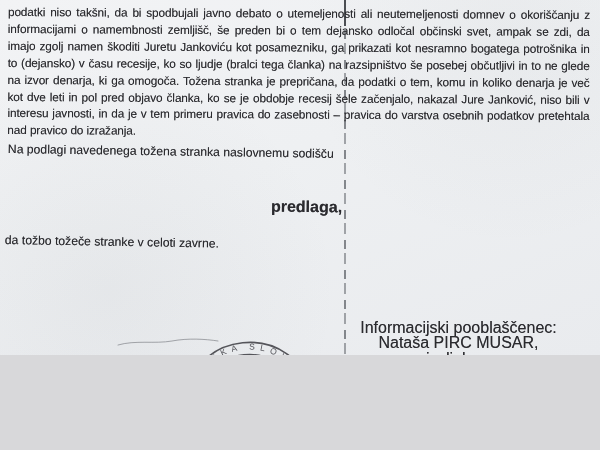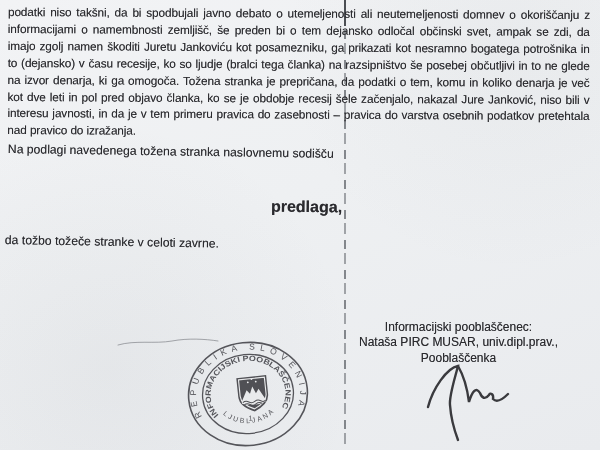--- a/index.html
+++ b/index.html
@@ -1,17 +1,17 @@
 <!DOCTYPE html>
 <html><head>
 <meta charset="utf-8">
 <style>
   html,body { margin:0; padding:0; background:#d8d8da; }
   .page {
-    position:relative; width:600px; height:450px; overflow:hidden;
+    position:relative; width:600px; height:355px; overflow:hidden;
     font-family:"Liberation Sans", sans-serif;
     color:#2a2a2e;
     background:
       radial-gradient(circle at 18% 82%, rgba(120,125,132,0.07), rgba(120,125,132,0) 40%),
       radial-gradient(circle at 85% 10%, rgba(120,125,132,0.05), rgba(120,125,132,0) 35%),
       linear-gradient(158deg, #f2f3f5 0%, #eef0f2 45%, #e9ebee 100%);
   }
   .para {
     position:absolute; left:8px; top:4px; width:582px;
     font-size:11.8px; line-height:16.9px; letter-spacing:-0.1px;
@@ -30,21 +30,21 @@
     transform:rotate(0.6deg);
     text-shadow:0 0 0.5px rgba(42,42,46,0.6);
   }
   .request-line {
     position:absolute; left:5px; top:233px; font-size:12.2px;
     transform:rotate(0.95deg); transform-origin:left top;
     text-shadow:0 0 0.5px rgba(42,42,46,0.55);
   }
   .sig-block {
     position:absolute; left:356px; top:320px; width:205px;
-    text-align:center; font-size:12px; line-height:15.4px;
+    text-align:center; font-size:16px; line-height:15.4px;
     text-shadow:0 0 0.5px rgba(42,42,46,0.55);
   }
   .fold-line {
     position:absolute; left:344px; top:0; width:1.7px; height:450px;
     background:repeating-linear-gradient(180deg,
       rgba(96,100,106,0.75) 0px, rgba(96,100,106,0.75) 9px,
       rgba(96,100,106,0.0) 9px,  rgba(96,100,106,0.0) 13px,
       rgba(96,100,106,0.55) 13px, rgba(96,100,106,0.55) 24px,
       rgba(96,100,106,0.0) 24px,  rgba(96,100,106,0.0) 30px);
   }

